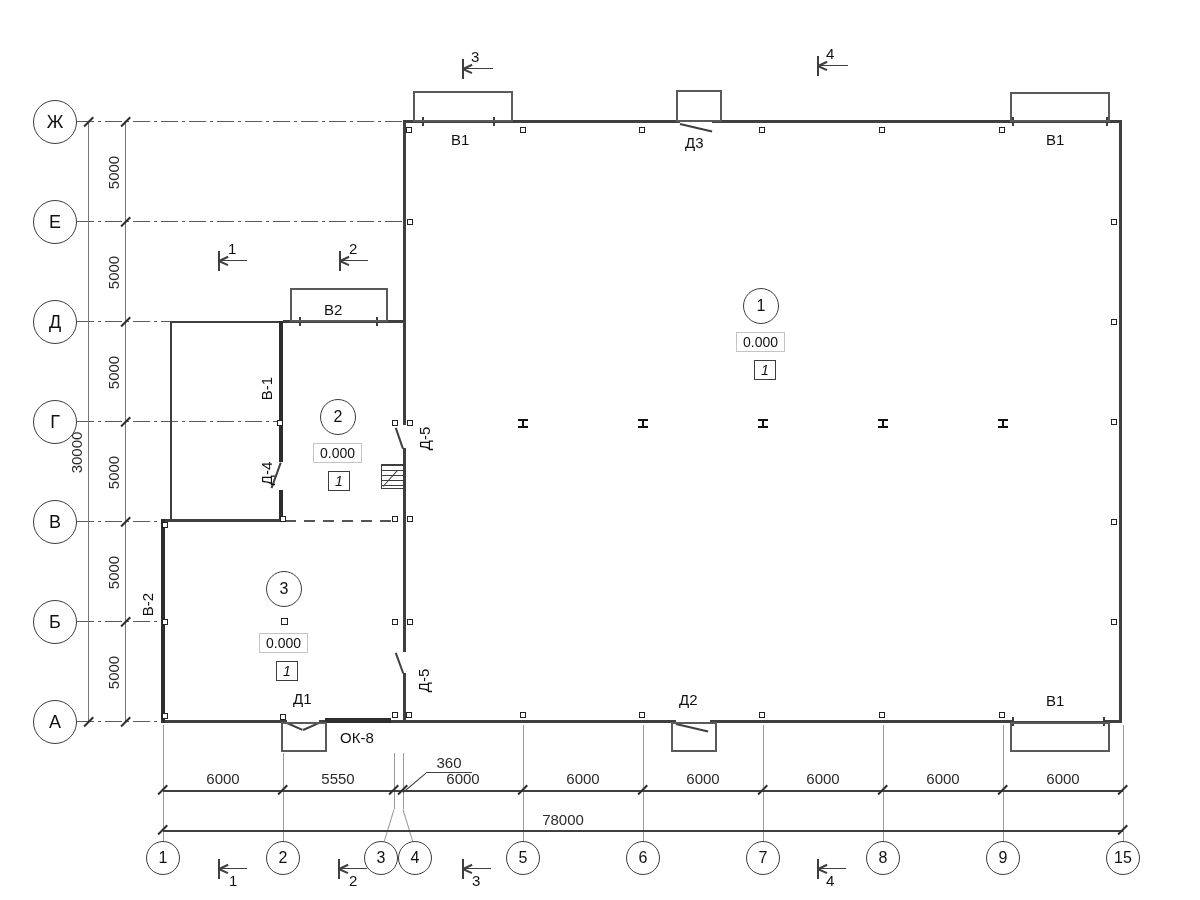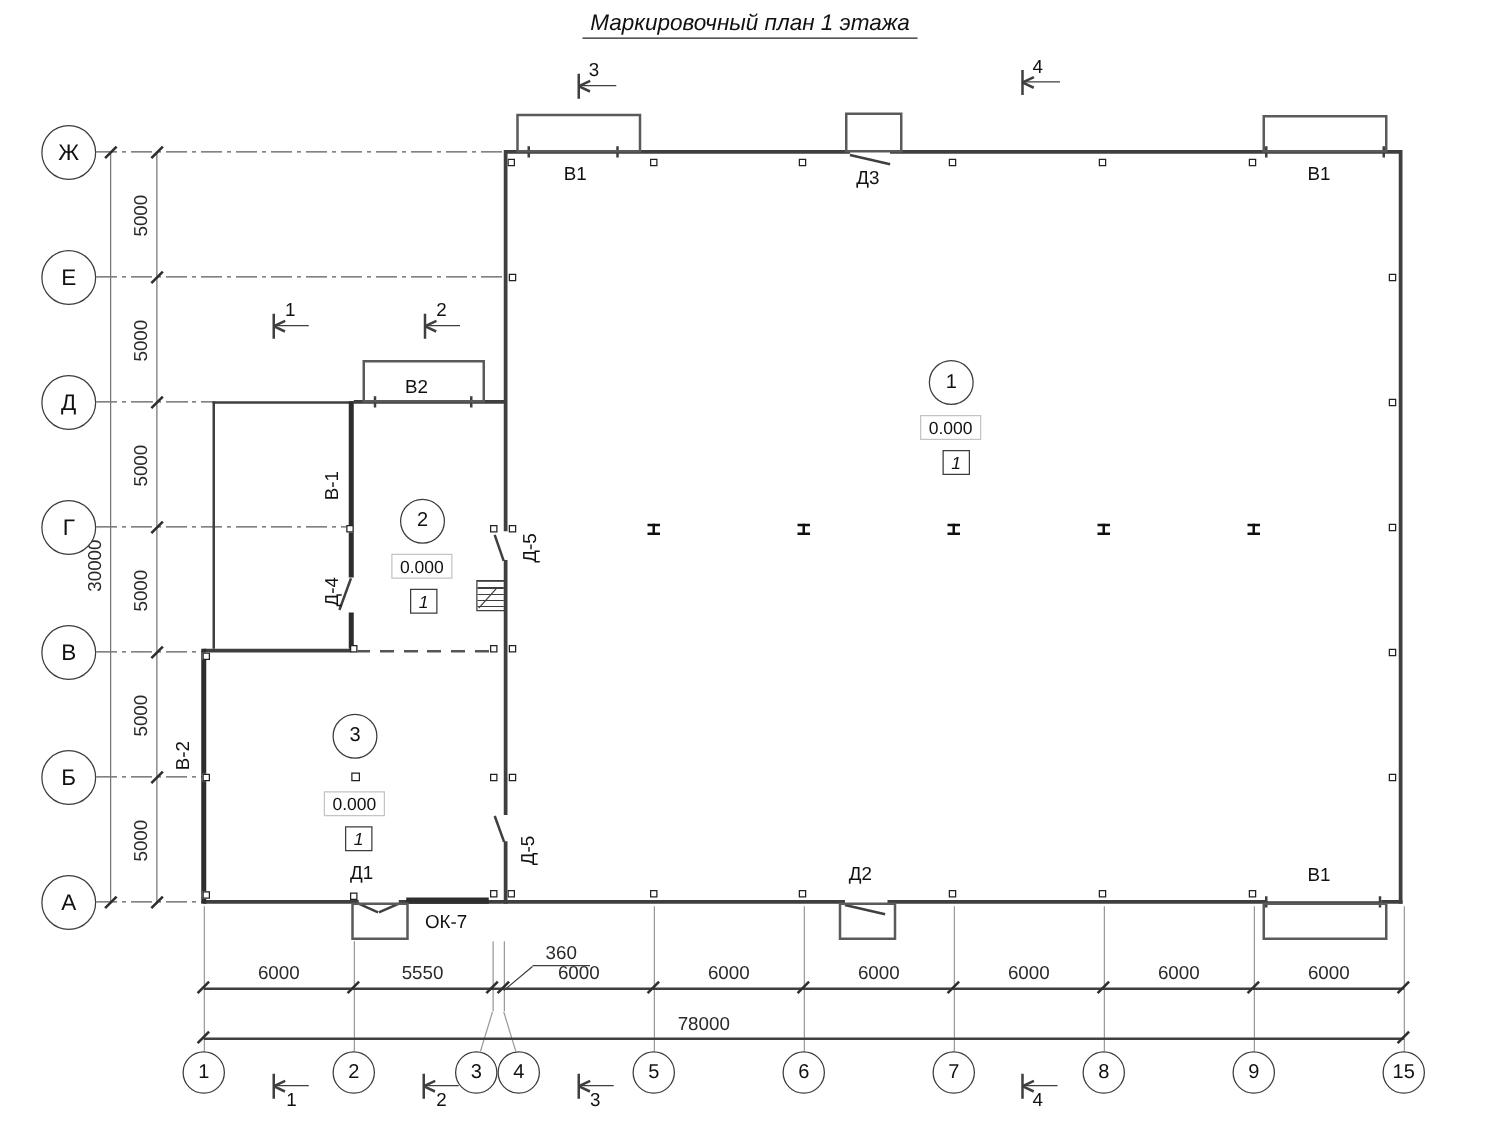--- a/index.html
+++ b/index.html
@@ -32,21 +32,20 @@
   .stairs{position:absolute;border:1px solid #3f3f3f;box-sizing:border-box;
       background:repeating-linear-gradient(to bottom,#3f3f3f 0 1px,#fff 1px 5px)}
   .title{position:absolute;left:0;right:0;top:8px;text-align:center;font-size:18px;font-style:italic}
   .title span{border-bottom:1.5px solid #222;padding:0 6px 2px}
 </style>
 </head>
 <body>
 
 <div class="sheet">
 
-  <div class="title"><span>Маркировочный план 1 этажа</span></div>
 
   <div class="dd" style="left:77px;top:121px;width:328px"></div>
   <div class="dd" style="left:77px;top:221px;width:328px"></div>
   <div class="dd" style="left:77px;top:321px;width:93px"></div>
   <div class="dd" style="left:77px;top:421px;width:205px"></div>
   <div class="dd" style="left:77px;top:521px;width:86px"></div>
   <div class="dd" style="left:77px;top:621px;width:86px"></div>
   <div class="dd" style="left:77px;top:721px;width:86px"></div>
 
   <div class="ln" style="left:405px;top:120px;width:18px;height:3px"></div>
@@ -145,22 +144,22 @@
 
   <div class="lbl" style="left:451px;top:131px">В1</div>
   <div class="lbl" style="left:685px;top:134px">Д3</div>
   <div class="lbl" style="left:1046px;top:131px">В1</div>
   <div class="lbl" style="left:324px;top:301px">В2</div>
   <div class="lbl vt" style="left:246px;top:380px;width:40px;text-align:center">В-1</div>
   <div class="lbl vt" style="left:246px;top:465px;width:40px;text-align:center">Д-4</div>
   <div class="lbl vt" style="left:404px;top:430px;width:40px;text-align:center">Д-5</div>
   <div class="lbl vt" style="left:403px;top:672px;width:40px;text-align:center">Д-5</div>
   <div class="lbl vt" style="left:127px;top:596px;width:40px;text-align:center">В-2</div>
-  <div class="lbl" style="left:280px;top:690px">Д1</div>
-  <div class="lbl" style="left:340px;top:729px">ОК-7</div>
+  <div class="lbl" style="left:293px;top:690px">Д1</div>
+  <div class="lbl" style="left:340px;top:729px">ОК-8</div>
   <div class="lbl" style="left:679px;top:691px">Д2</div>
   <div class="lbl" style="left:1046px;top:692px">В1</div>
 
   <div class="cir cirR" style="left:743px;top:288px">
       <span>1</span>
     </div>
   <div class="elev" style="left:736px;top:332px"><span>0.000</span></div>
   <div class="fin" style="left:754px;top:360px">
       <span>1</span>
     </div>

